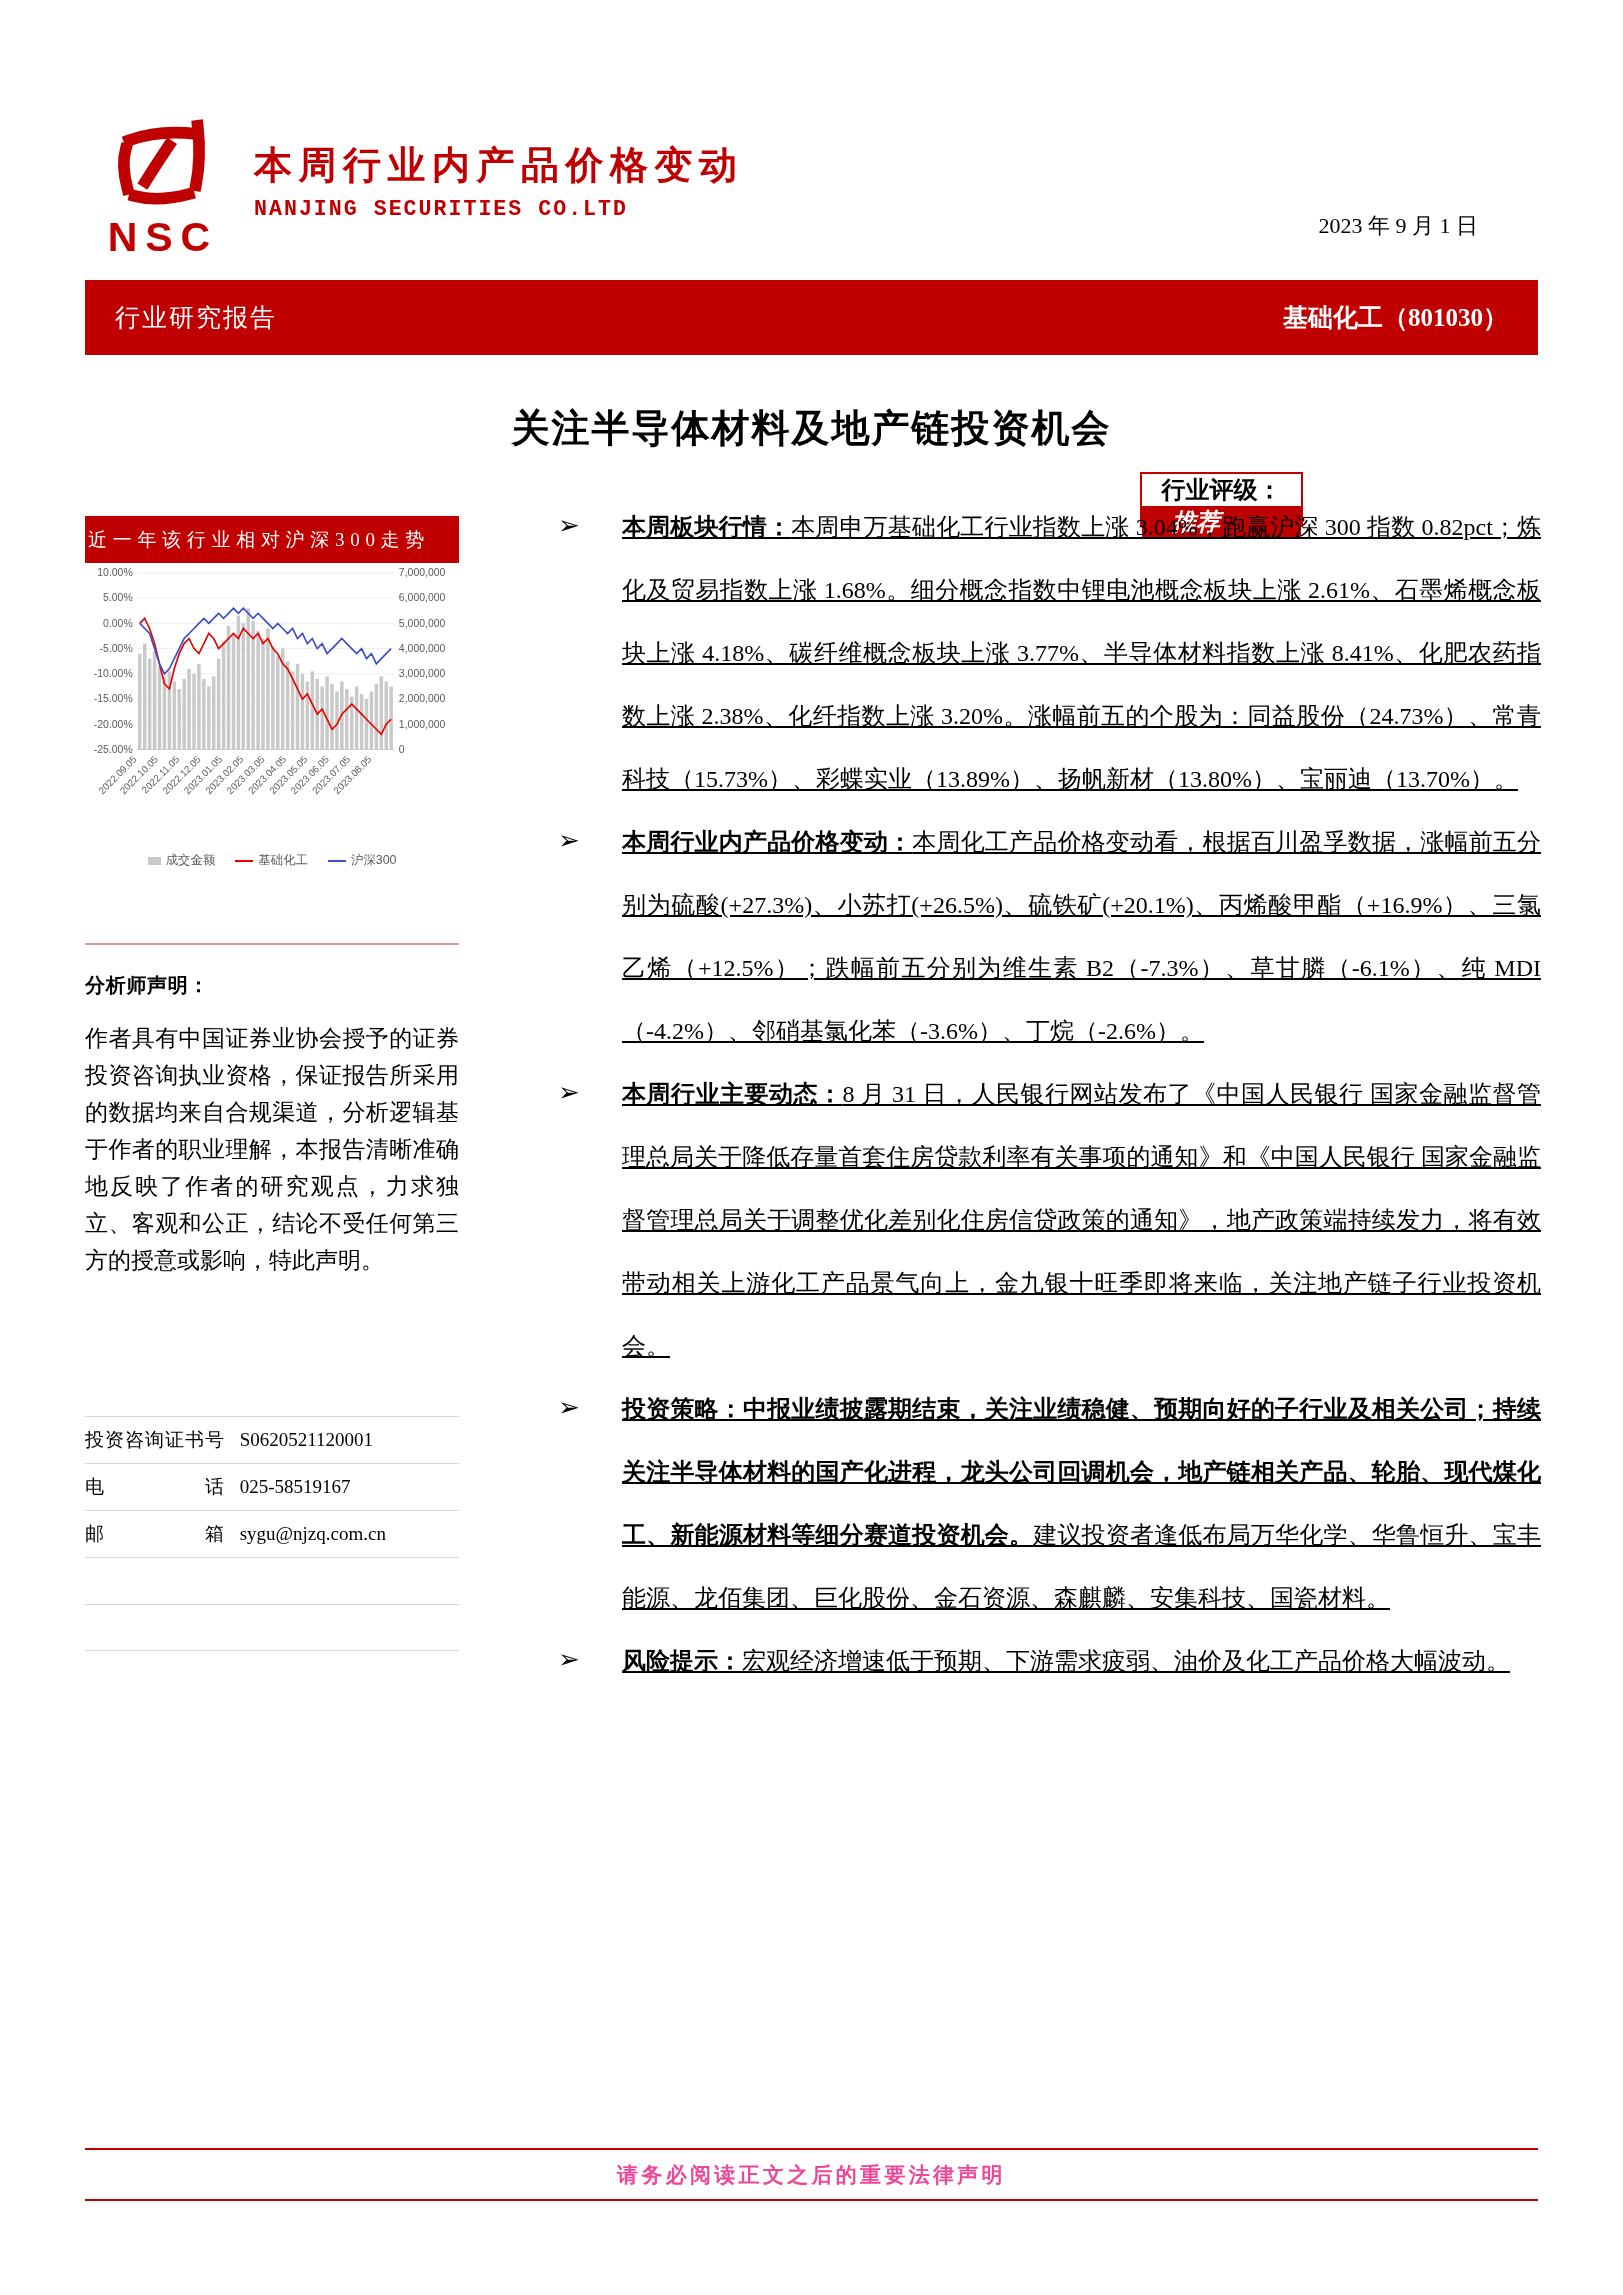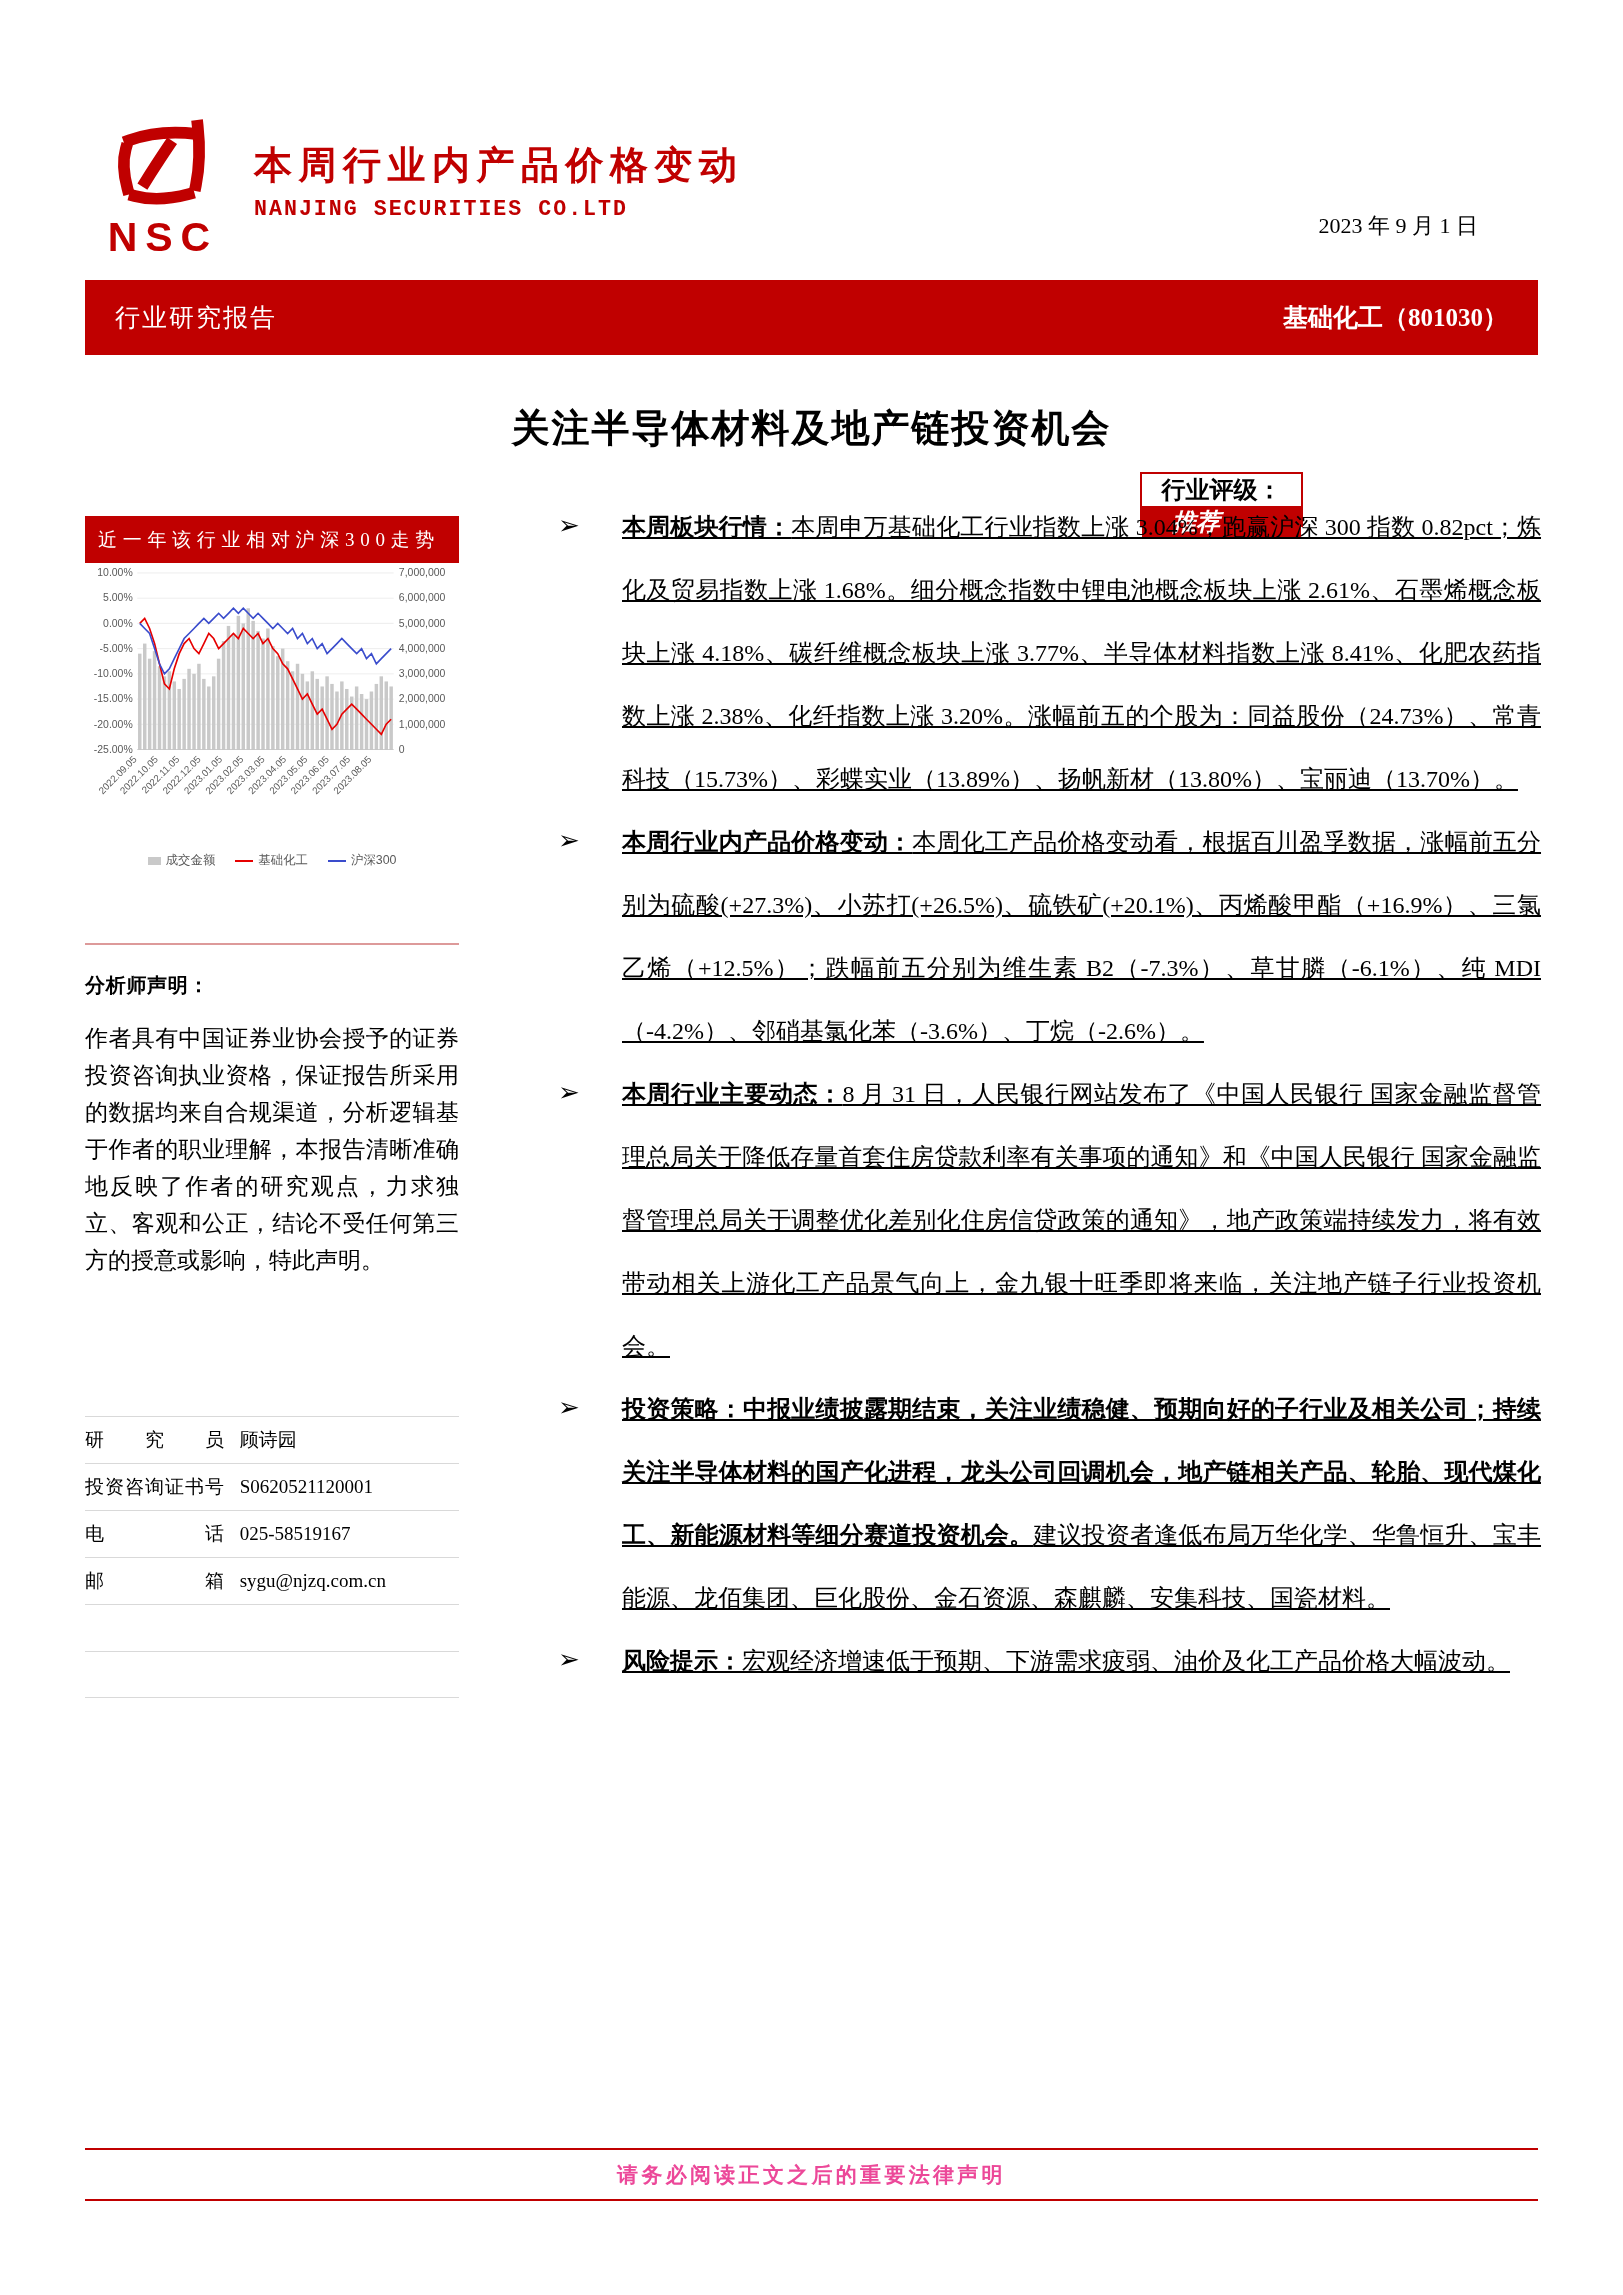--- a/index.html
+++ b/index.html
@@ -28,21 +28,21 @@
 
   .rating{position:absolute;left:1140px;top:472px;height:51px;display:flex;align-items:stretch;
           border:2px solid #c00000;box-sizing:content-box;flex-direction:column;}
   .rating-label{display:flex;align-items:center;padding:0 19.6px;font-size:24px;font-weight:bold;background:#fff;}
   .rating-value{display:flex;align-items:center;padding:0 30px;font-size:24px;font-weight:bold;
                 background:#c00000;color:#fff;font-style:italic;}
 
   
   .sidebar{position:absolute;left:85px;top:516px;width:374px;}
   .chart-header{height:47px;background:#c00000;color:#fff;font-size:19px;display:flex;
-                align-items:center;padding-left:13px;letter-spacing:0.30em;box-sizing:border-box;}
+                align-items:center;padding-left:3px;letter-spacing:0.30em;box-sizing:border-box;}
   #chart-svg{display:block;}
   #chart-svg text{font-family:"Liberation Sans","DejaVu Sans",sans-serif;}
   .legend{display:flex;justify-content:center;align-items:center;gap:19.6px;font-size:12.4px;
           color:#595959;font-family:"Liberation Sans",sans-serif;height:19.6px;}
   .legend-item{display:flex;align-items:center;gap:5.2px;}
   .swatch{display:inline-block;}
   .sw-bar{width:13px;height:8.5px;}
   .sw-line{width:18.3px;height:2.6px;}
   .sidebar-divider{height:2px;background:#dd9a9a;margin-top:72px;}
   .analyst-heading{margin-top:27.5px;font-size:20px;font-weight:bold;letter-spacing:0.7px;}
@@ -216,24 +216,20 @@
       </span>
     </div>
 
     <div class="sidebar-divider"></div>
 
     <div class="analyst-heading">分析师声明：</div>
     <div class="analyst-text">作者具有中国证券业协会授予的证券投资咨询执业资格，保证报告所采用的数据均来自合规渠道，分析逻辑基于作者的职业理解，本报告清晰准确地反映了作者的研究观点，力求独立、客观和公正，结论不受任何第三方的授意或影响，特此声明。</div>
 
     <div class="contacts">
       <div class="contact-row">
-        <span class="contact-label">研究员</span>
-        <span class="contact-value">顾诗园</span>
-      </div>
-      <div class="contact-row">
         <span class="contact-label">投资咨询证书号</span>
         <span class="contact-value">S0620521120001</span>
       </div>
       <div class="contact-row">
         <span class="contact-label">电话</span>
         <span class="contact-value">025-58519167</span>
       </div>
       <div class="contact-row">
         <span class="contact-label">邮箱</span>
         <span class="contact-value">sygu@njzq.com.cn</span>

